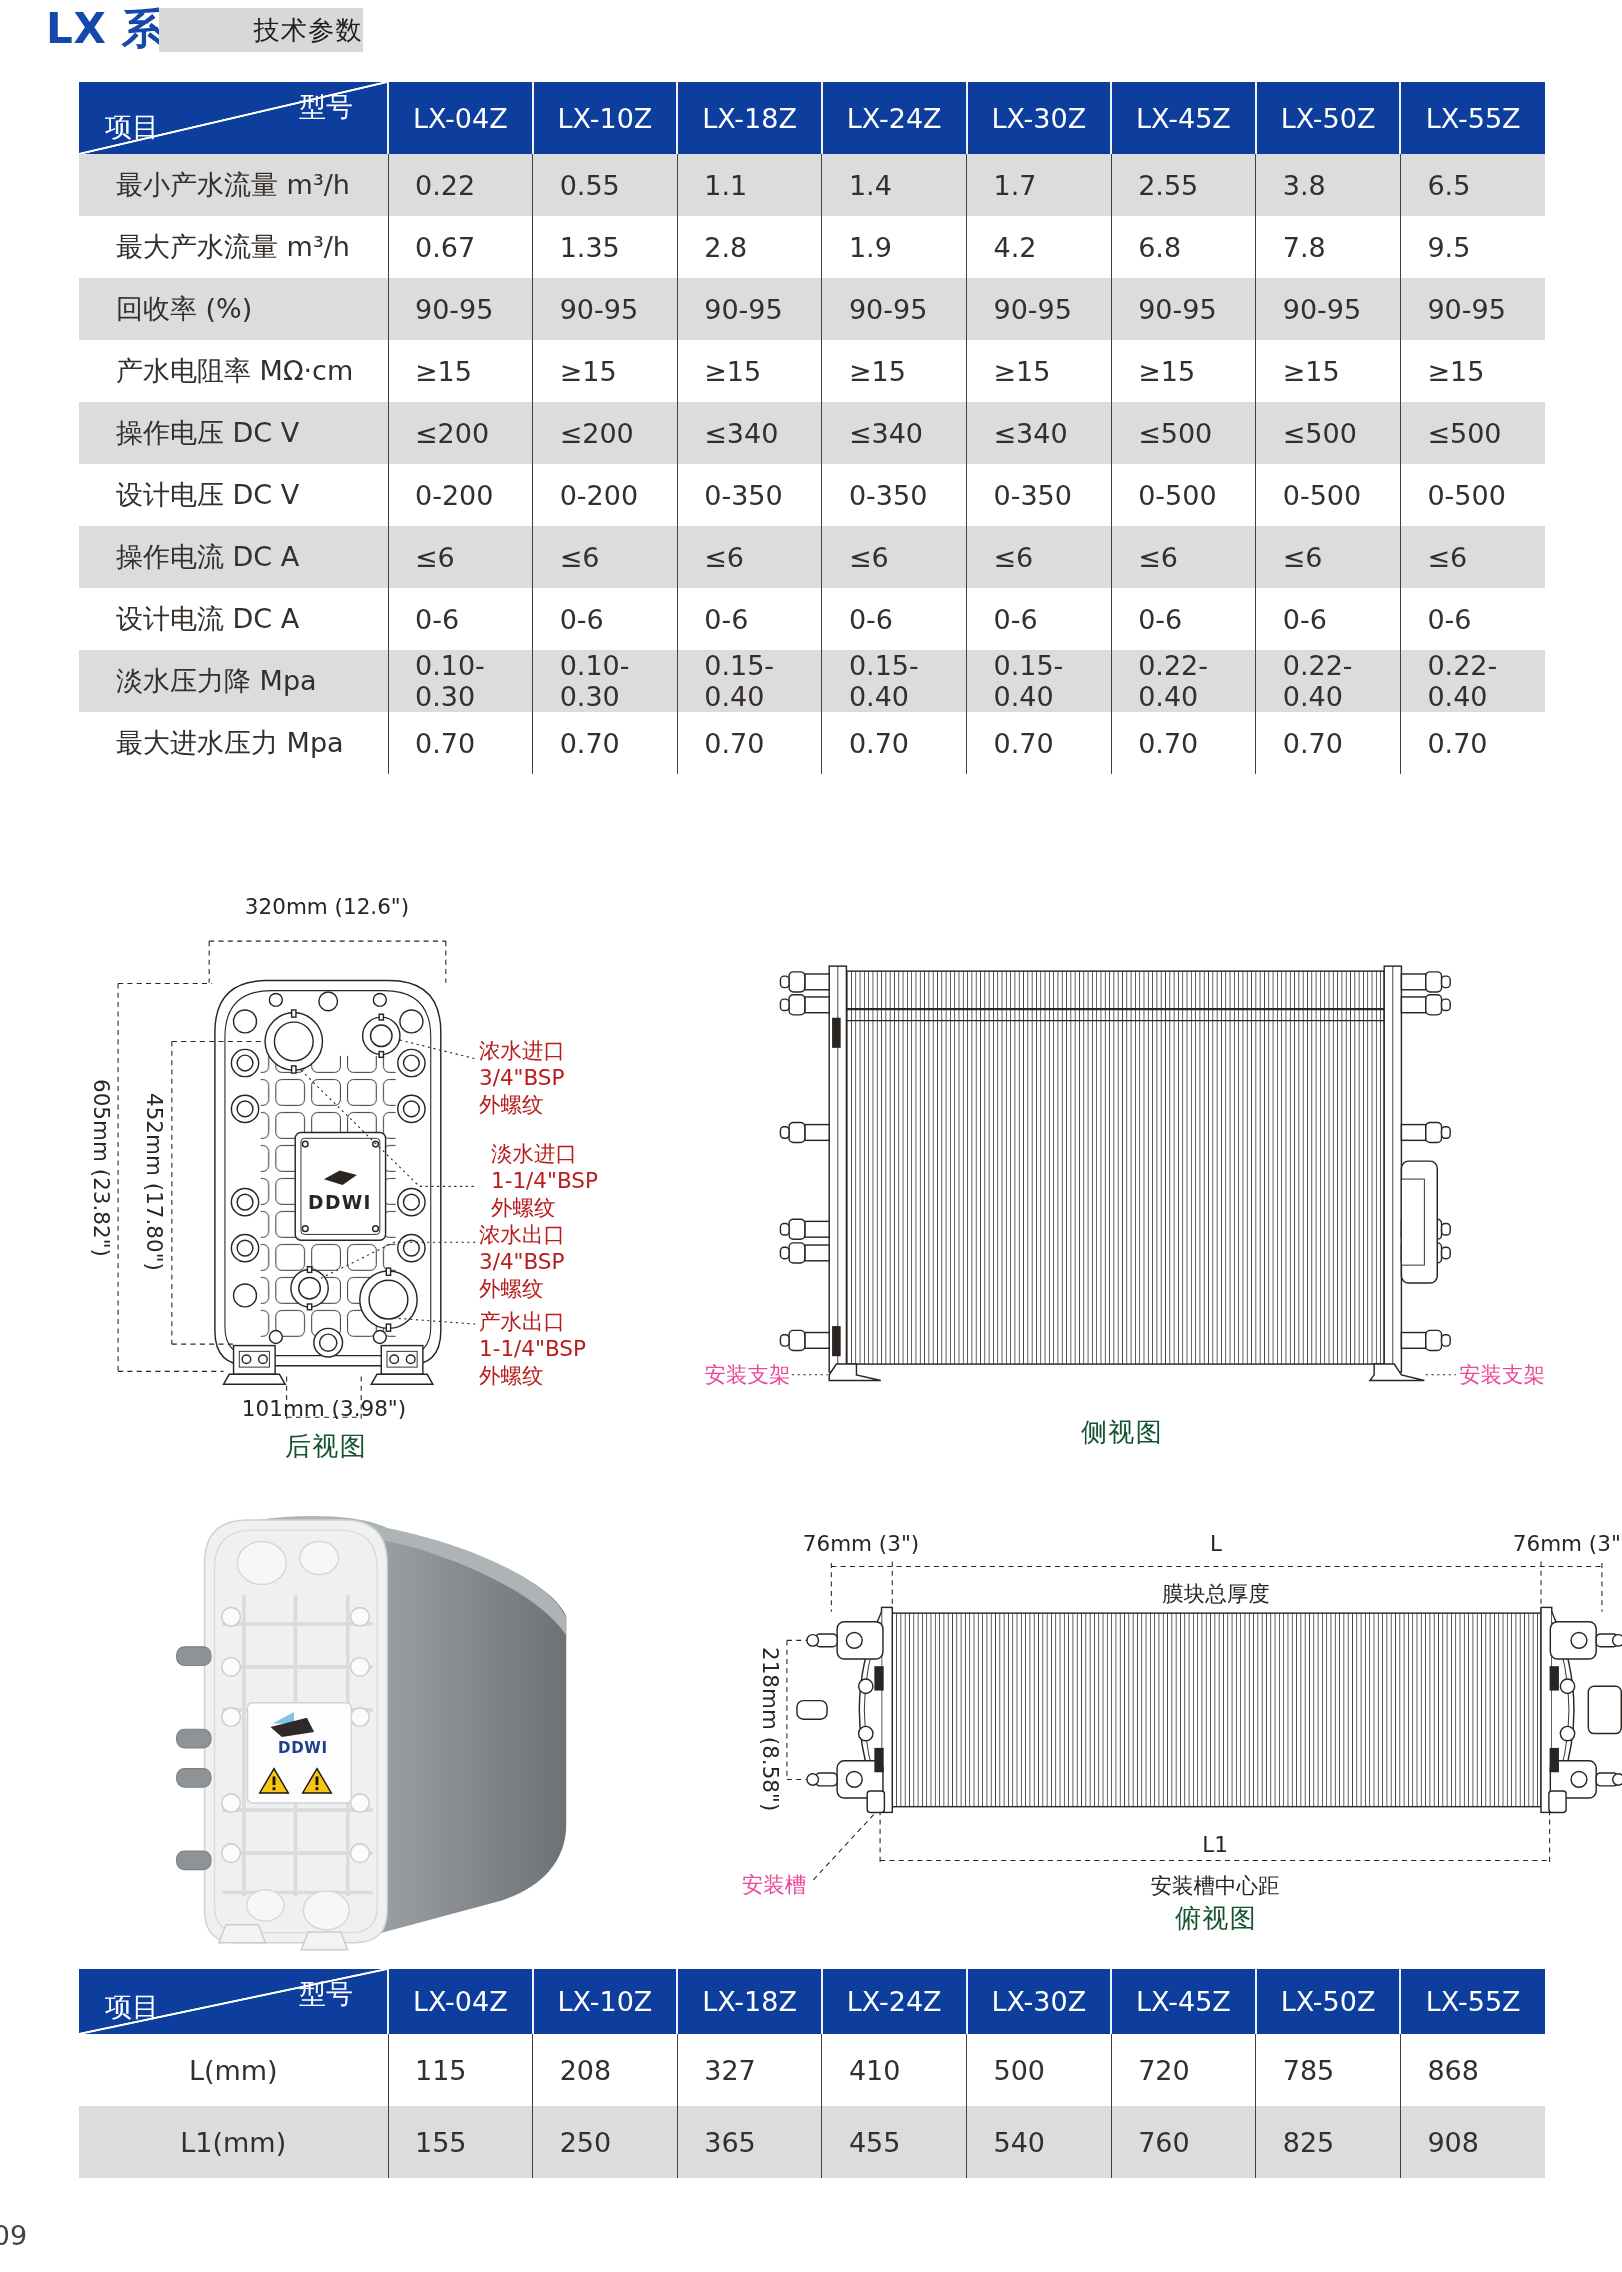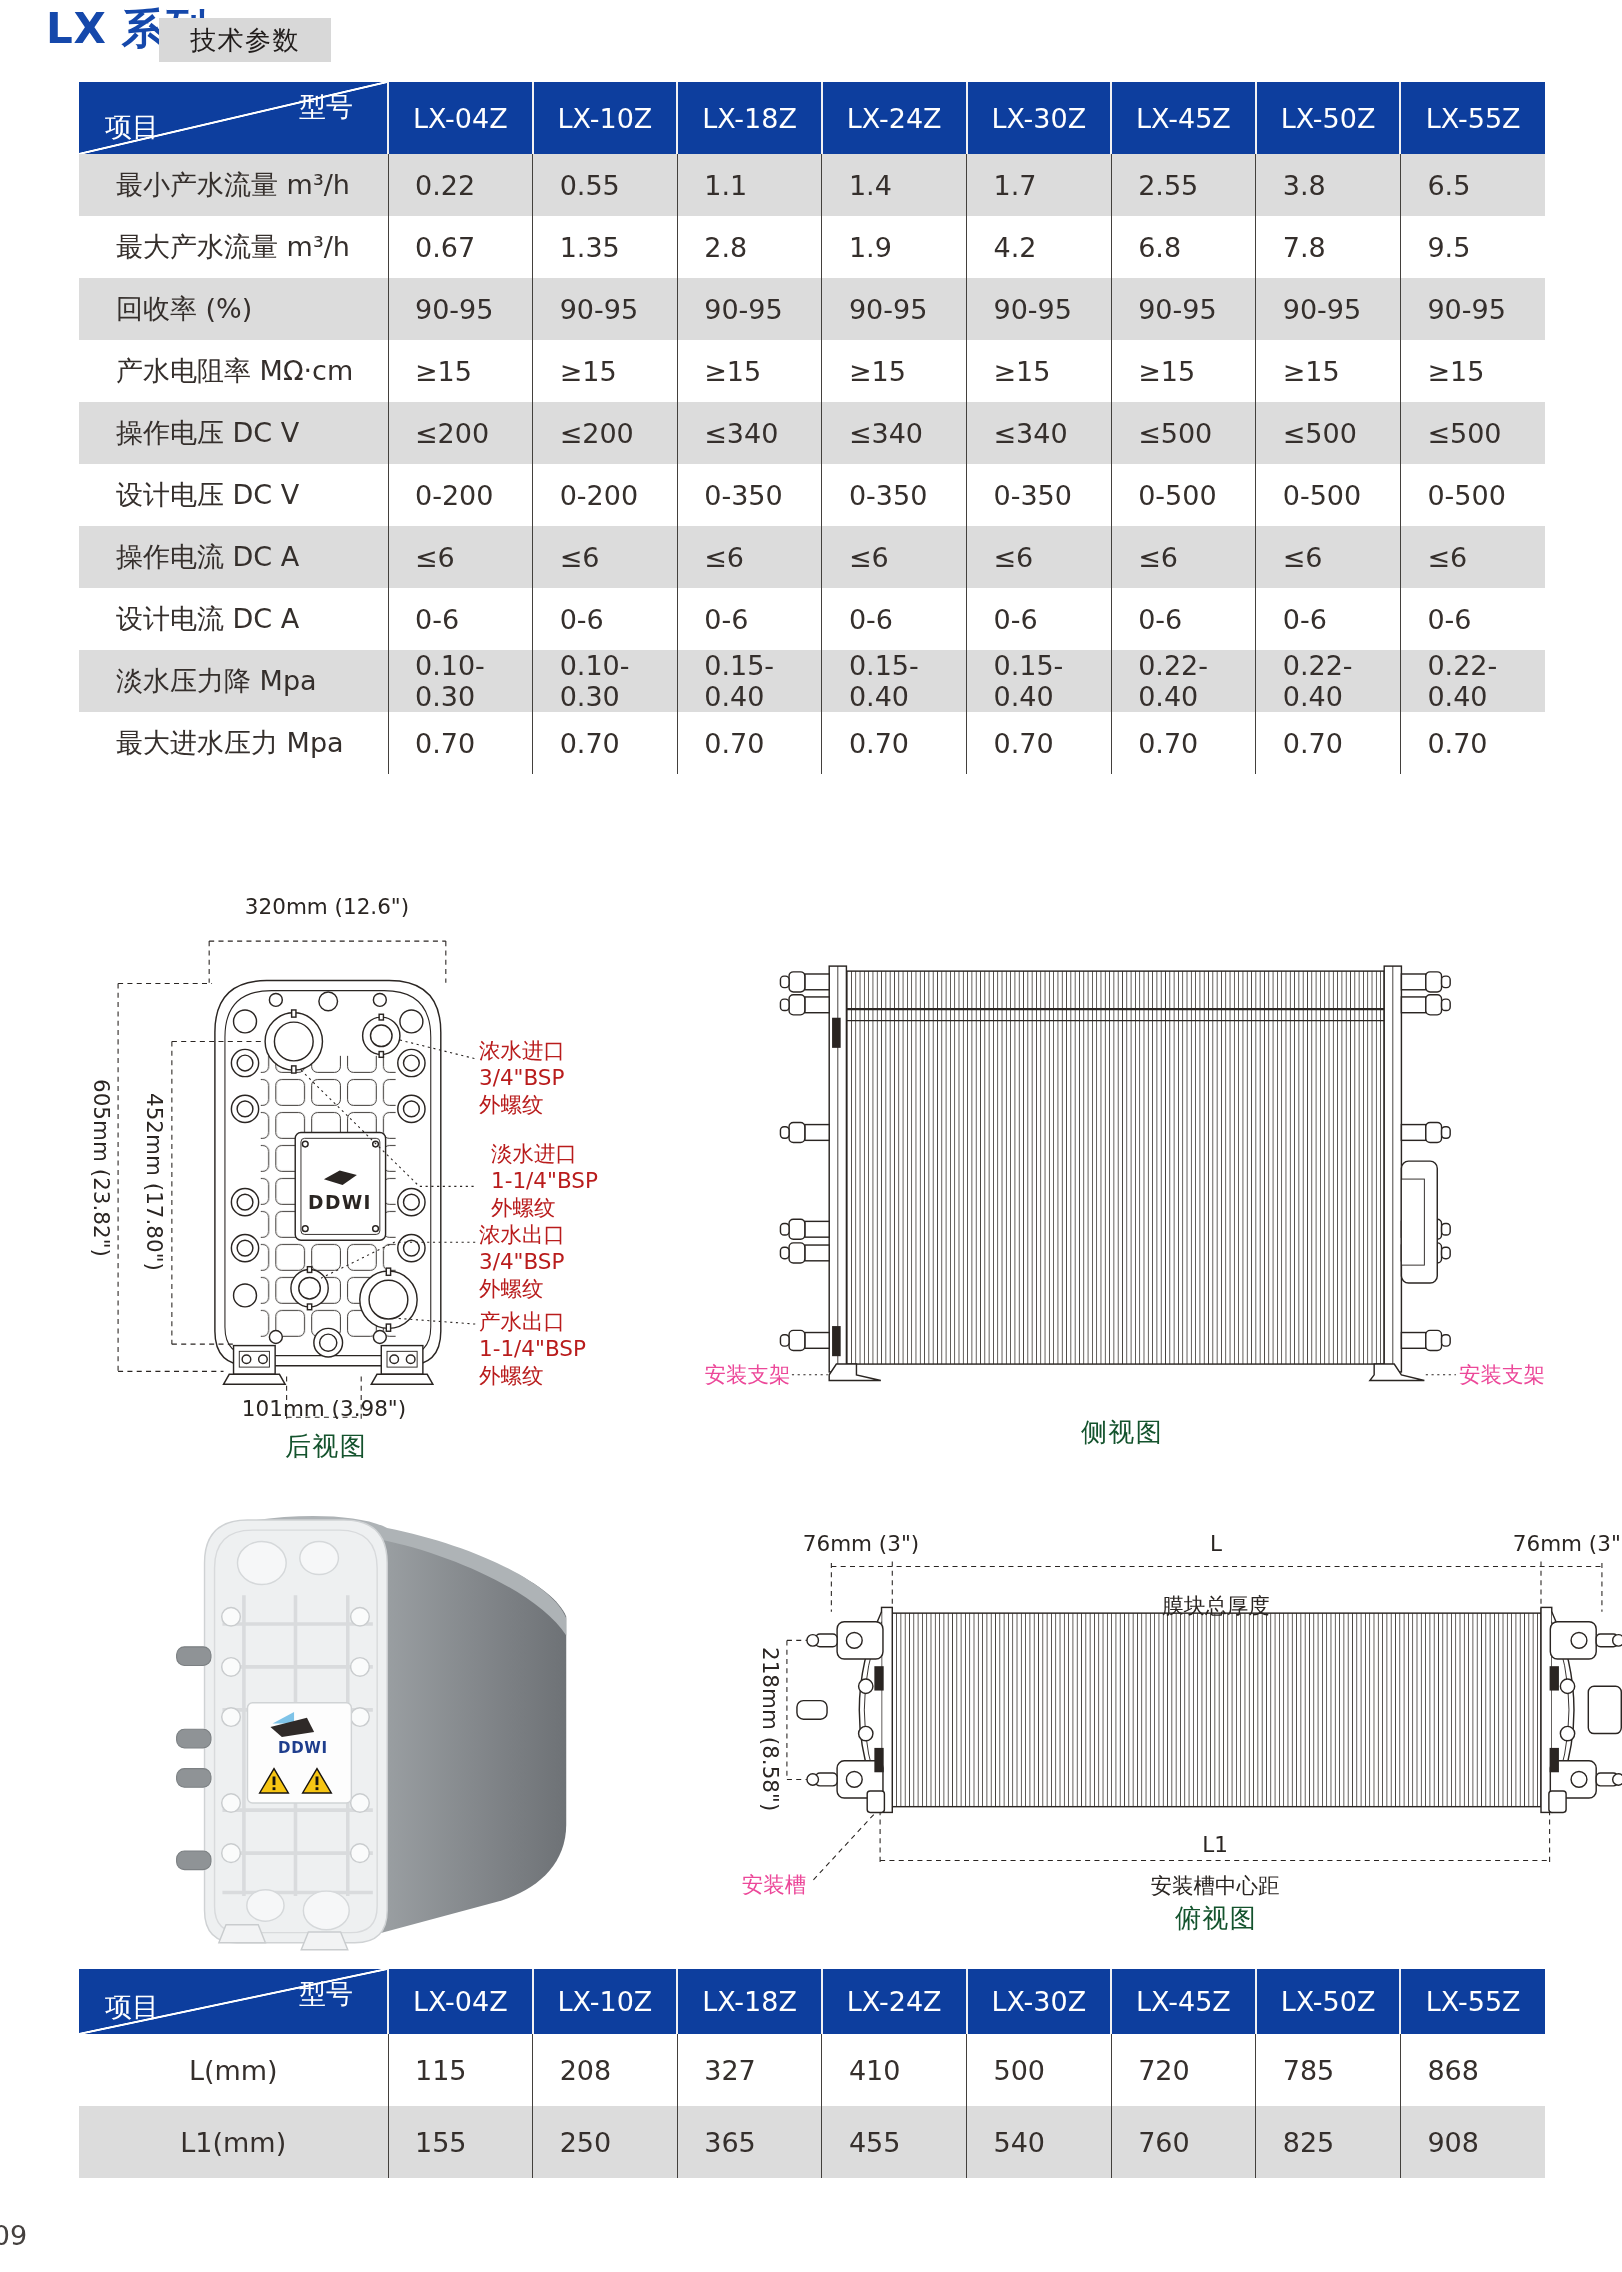--- a/index.html
+++ b/index.html
@@ -1,21 +1,21 @@
 <!DOCTYPE html>
 <html style="--blue: #0d3e9e; --title-blue: #1548ab; --row-gray: #dcdcdc; --subtitle-bg: #d8d8d8;font-size:11.5px"><head>
 <meta charset="utf-8">
 <style>
   html,body{margin:0;padding:0;background:#fff;}
   .page{position:relative;width:1622px;height:2273px;background:#fff;overflow:hidden;
         font-family:"DejaVu Sans",sans-serif;color:#352f2c;}
   
   .title{position:absolute;left:46px;top:1.4px;font-size:42px;font-weight:700;color:var(--title-blue);letter-spacing:0.7px;}
-  .subtitle-box{position:absolute;left:159px;top:18px;width:172px;height:44px;background:var(--subtitle-bg);
-                display:flex;align-items:center;justify-content:center;}
+  .subtitle-box{position:absolute;left:159px;top:8px;width:204px;height:44px;background:var(--subtitle-bg);
+                display:flex;align-items:center;justify-content:flex-end;}
   .subtitle-box span{font-size:26px;color:#211d1c;letter-spacing:1.4px;}
   
   table{position:absolute;left:79px;width:1466px;border-collapse:collapse;table-layout:fixed;}
   .spec{top:82px;} .dtable{top:1969px;}
   .spec thead tr{height:72px;} .spec tbody tr{height:62px;}
   .dtable thead tr{height:65px;} .dtable tbody tr{height:72px;}
   th,td{padding:0;font-weight:normal;font-size:27px;color:#352f2c;}
   thead th{background:var(--blue);color:#fff;text-align:center;border-left:2.2px solid #f1f1f3;}
   thead th.corner{border-left:none;position:relative;
      background-image:linear-gradient(to bottom right,transparent calc(50% - 1.4px),#fff calc(50% - 0.7px),#fff calc(50% + 0.7px),transparent calc(50% + 1.4px));
@@ -524,21 +524,21 @@
             <circle cx="1167" cy="288" r="10"></circle>
           <rect x="1141" y="368" width="24" height="30" rx="4"></rect>
         </g>
         <rect x="1142" y="194" width="13" height="34" fill="#2a2522" stroke="none"></rect>
         <rect x="1142" y="308" width="13" height="34" fill="#2a2522" stroke="none"></rect>
       </g>
     </svg>
     <div class="dimtext" style="left:130px;top:4.3px;">76mm (3")</div>
     <div class="dimtext" style="left:485px;top:4.3px;">L</div>
     <div class="dimtext" style="left:840px;top:4.3px;">76mm (3")</div>
-    <div class="dimtext" style="left:485px;top:52px;margin-top:12px;">膜块总厚度</div>
+    <div class="dimtext" style="left:485px;top:52px;">膜块总厚度</div>
     <div class="vtext" style="left:52px;top:120px;">218mm (8.58")</div>
     <div class="dimtext" style="left:484px;top:305px;">L1</div>
     <div class="dimtext" style="left:484px;top:344px;">安装槽中心距</div>
     <div class="blabel" style="left:10.8px;top:343px;">安装槽</div>
     <div class="caption" style="left:485px;top:374px;">俯视图</div>
   </div>
 
   <table class="dtable">
       <colgroup>
         <col style="width: 309px;">

